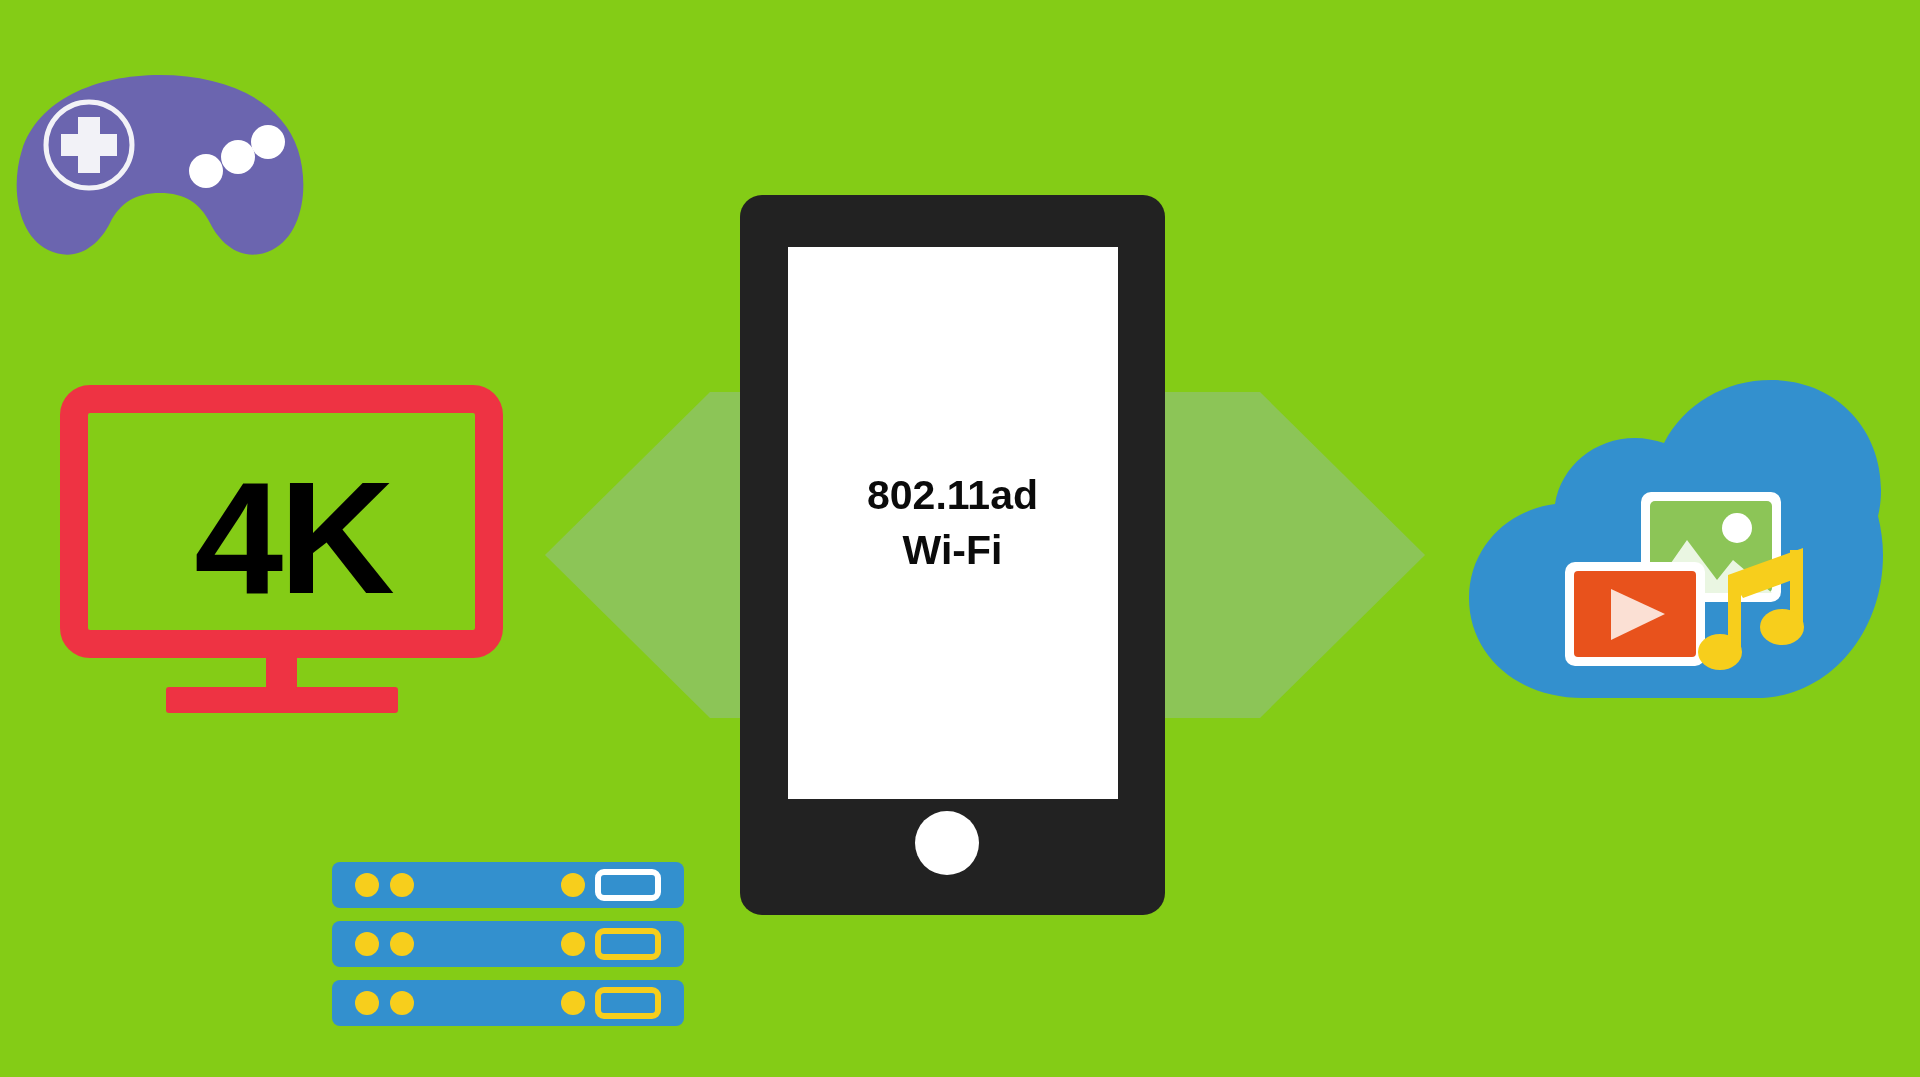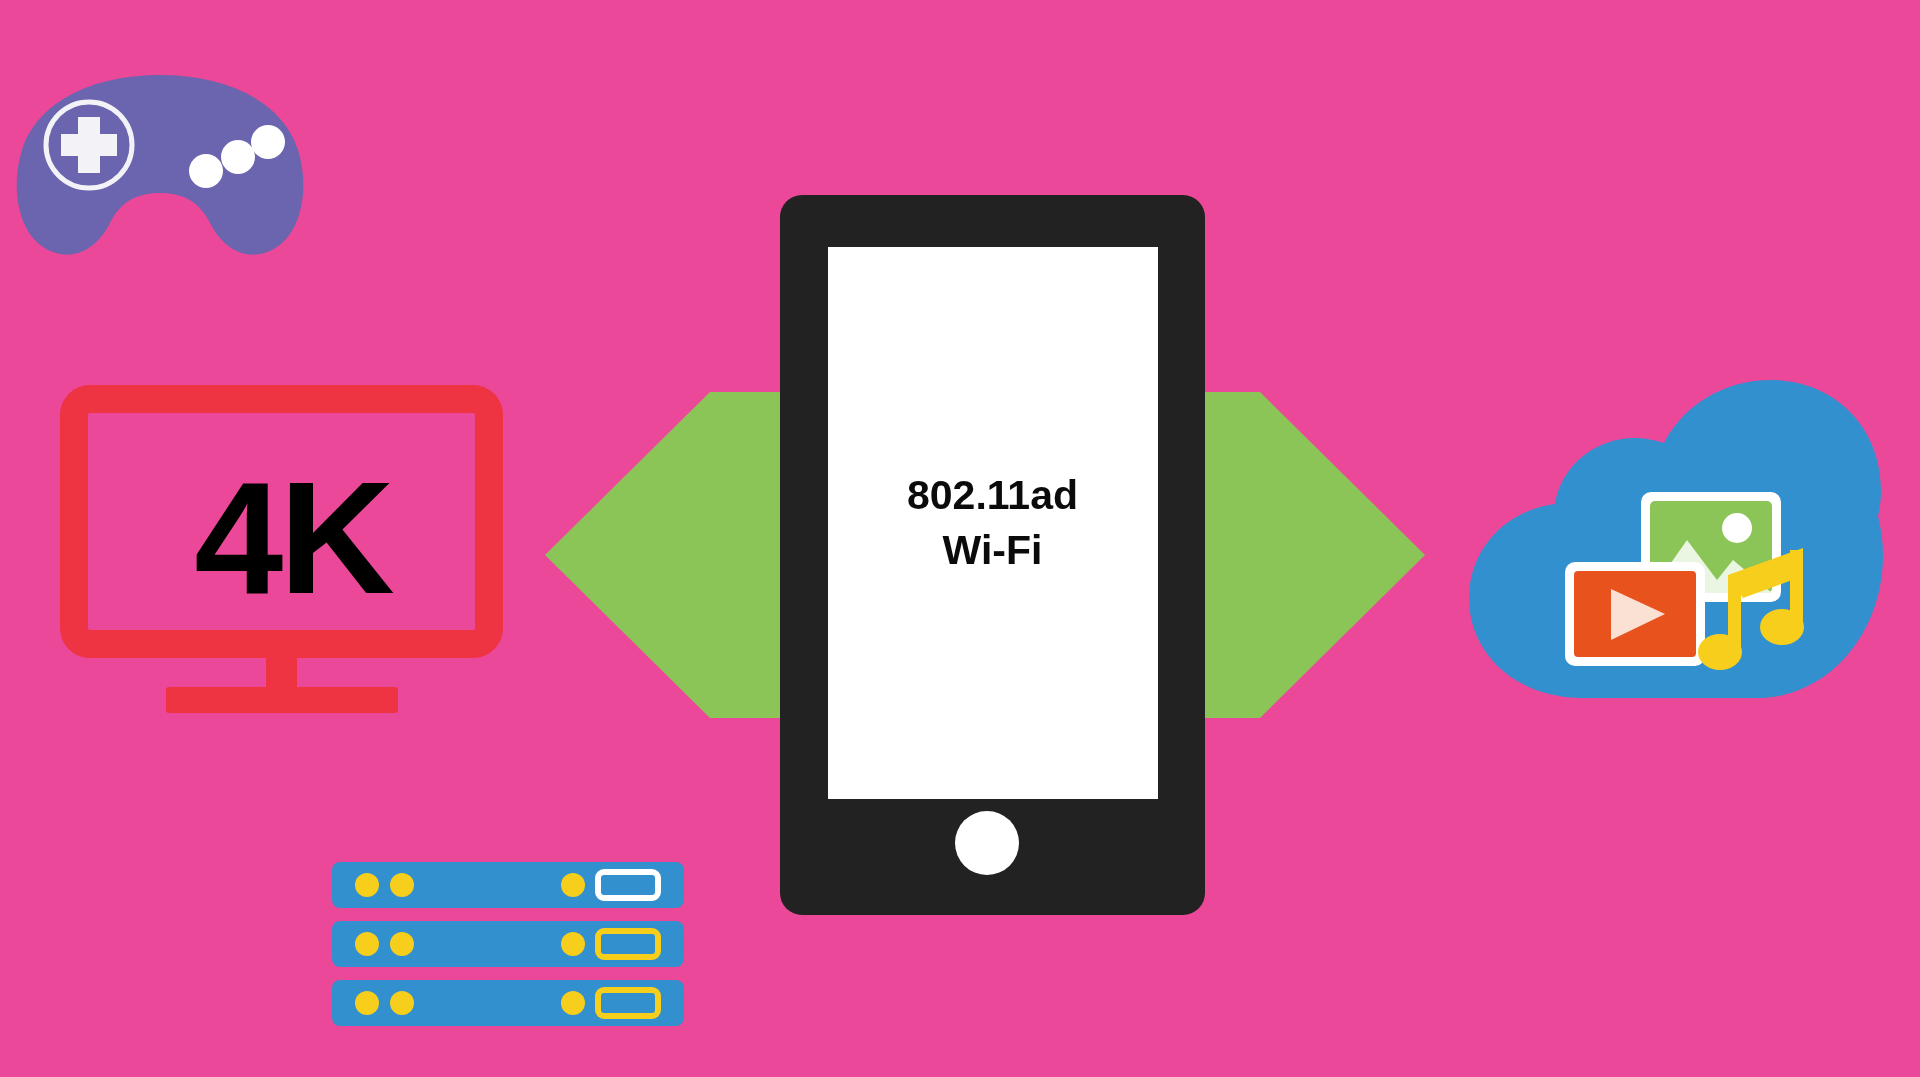--- a/index.html
+++ b/index.html
@@ -8,21 +8,21 @@
     padding: 0;
     background: #ffffff;
   }
   body {
     font-family: "Liberation Sans", sans-serif;
   }
   #stage {
     position: relative;
     width: 1920px;
     height: 1077px;
-    background: #ec4899;
+    background: #84cc16;
     overflow: hidden;
   }
   .abs { position: absolute; }
 
   
   #gamepad { left: 10px; top: 45px; width: 300px; height: 215px; }
 
   
   #tv { left: 70px; top: 395px; width: 445px; height: 330px; }
   #tv-label {
@@ -43,21 +43,21 @@
   }
 
   
   #servers { left: 332px; top: 862px; width: 352px; height: 190px; }
 
   
   #arrow-left  { left: 545px;  top: 390px; width: 480px; height: 330px; }
   #arrow-right { left: 900px; top: 390px; width: 525px; height: 330px; }
 
   
-  #phone { left: 780px; top: 195px; width: 425px; height: 720px; }
+  #phone { left: 740px; top: 195px; width: 425px; height: 720px; }
   #phone-text {
     position: absolute;
     left: 50px; top: 55px;
     width: 325px; height: 545px;
     display: flex;
     flex-direction: column;
     align-items: center;
     justify-content: center;
     gap: 6px;
     font-family: "Liberation Sans", sans-serif;

